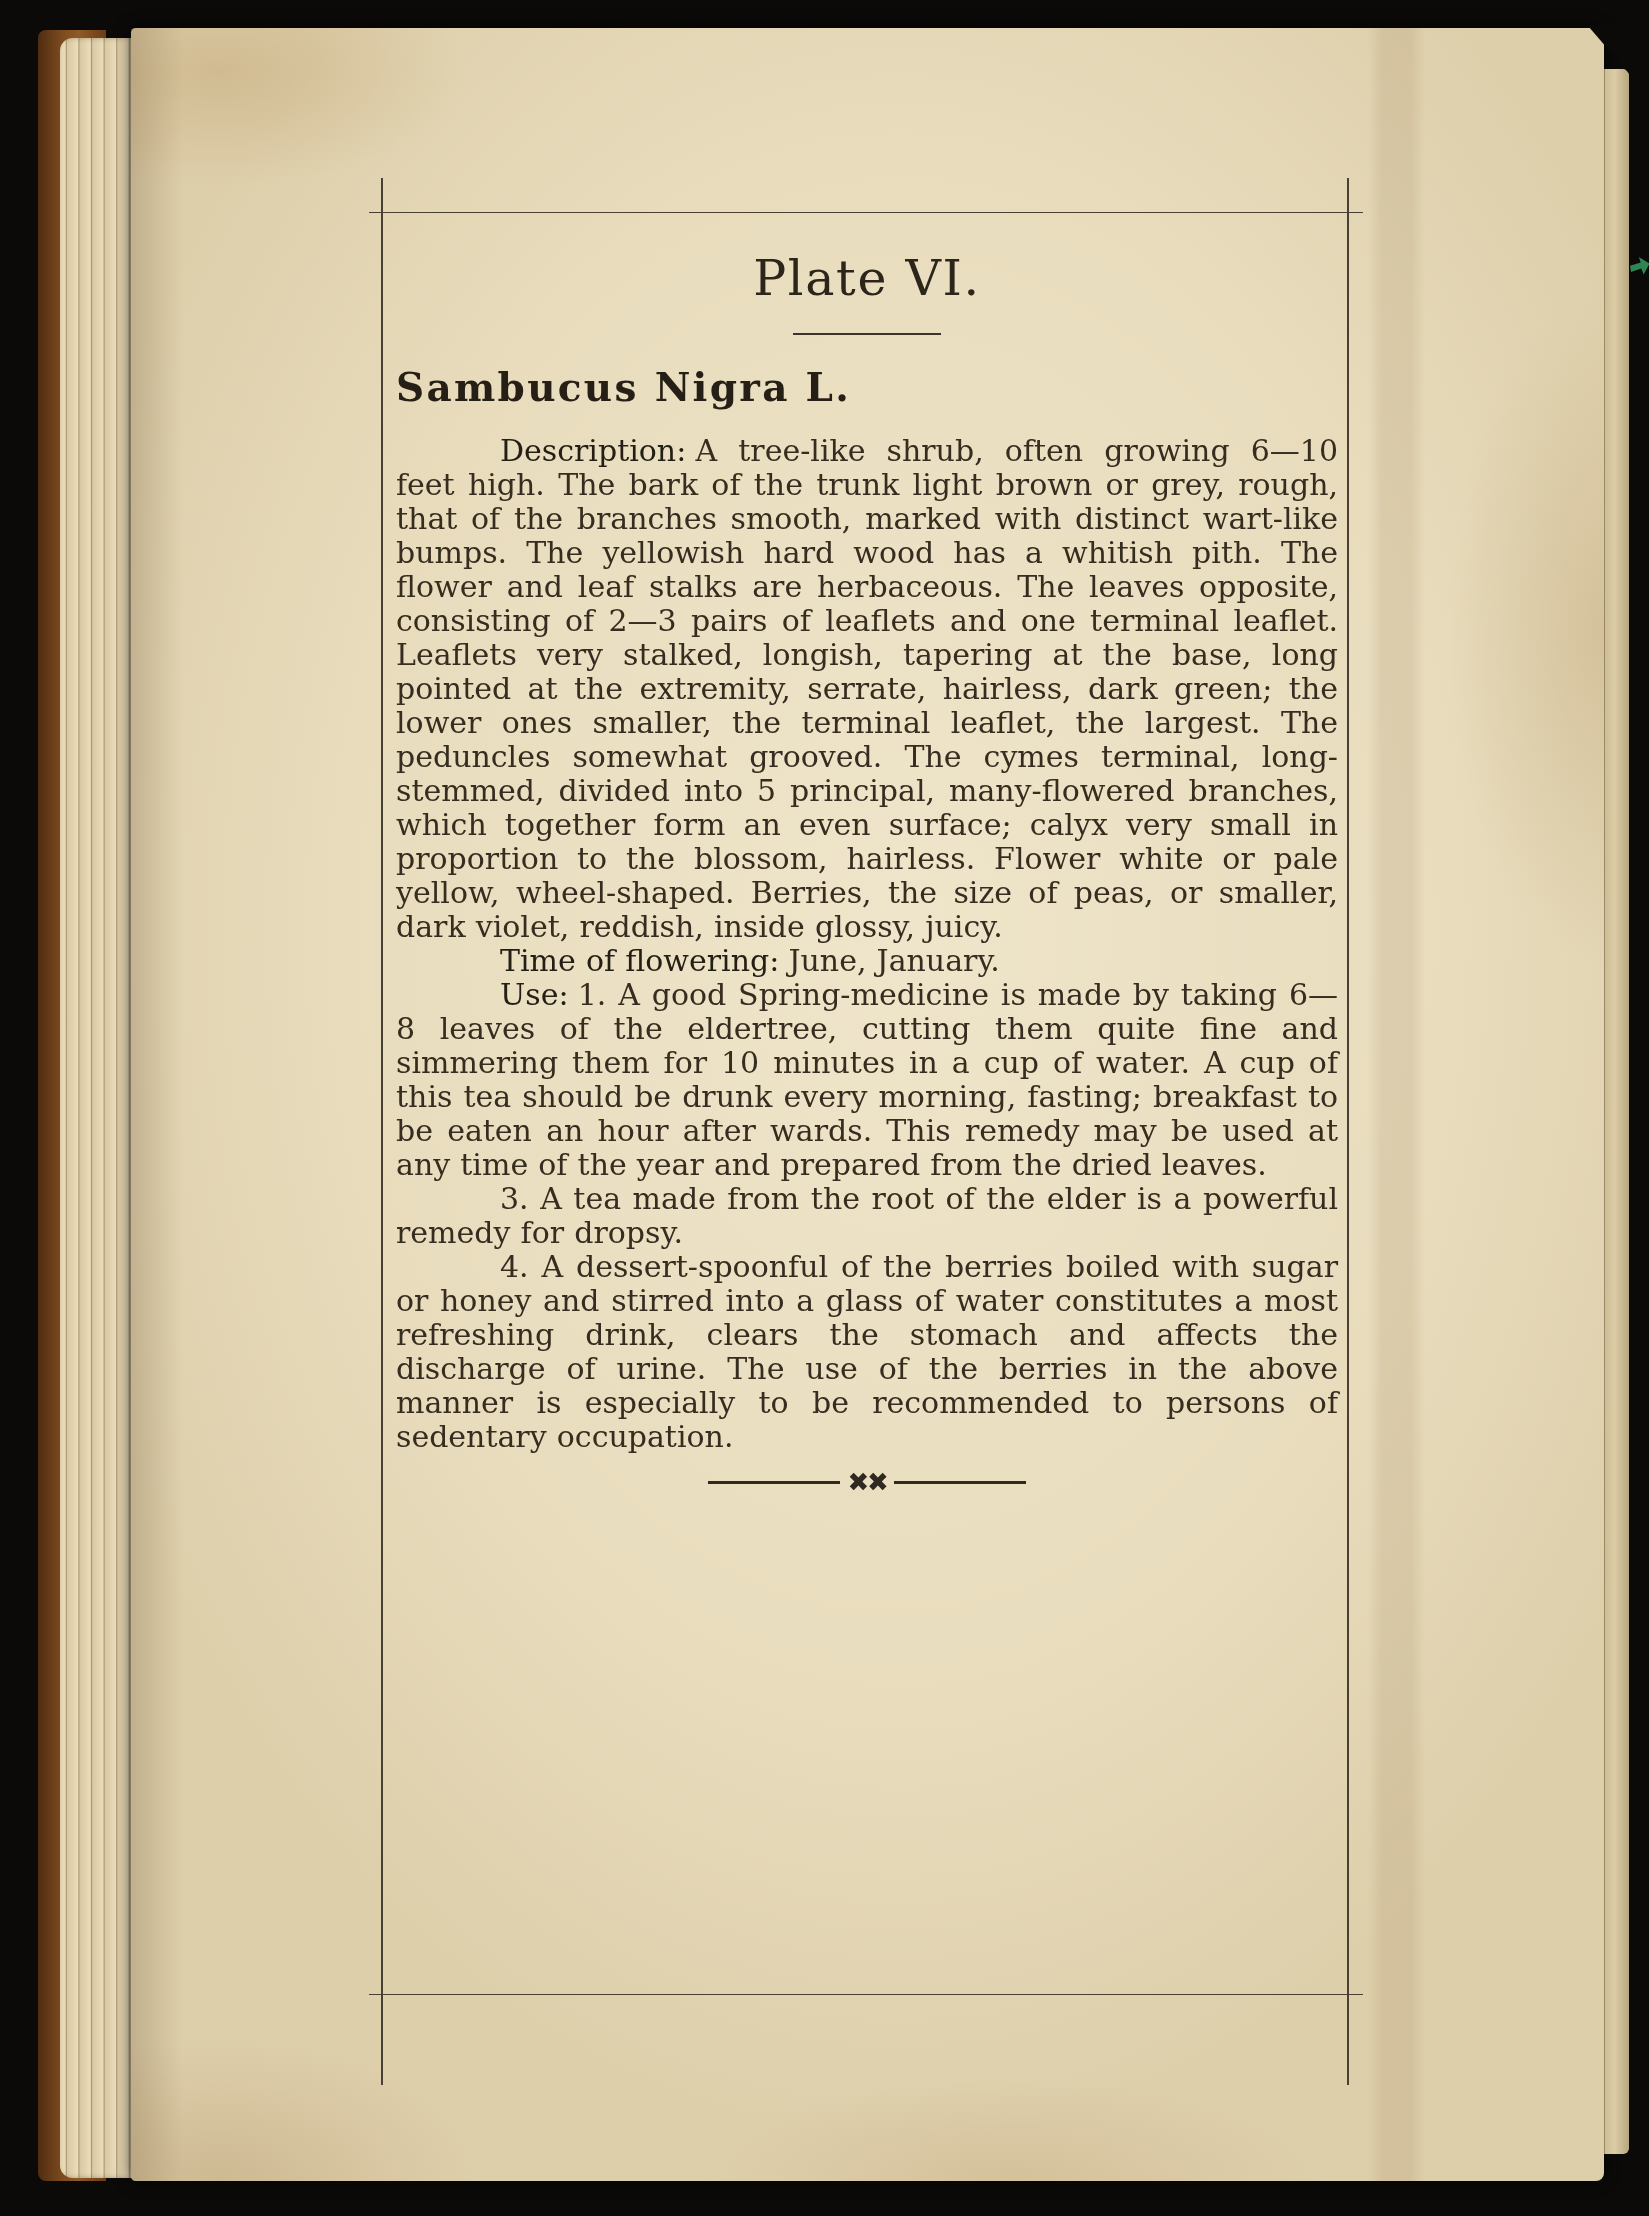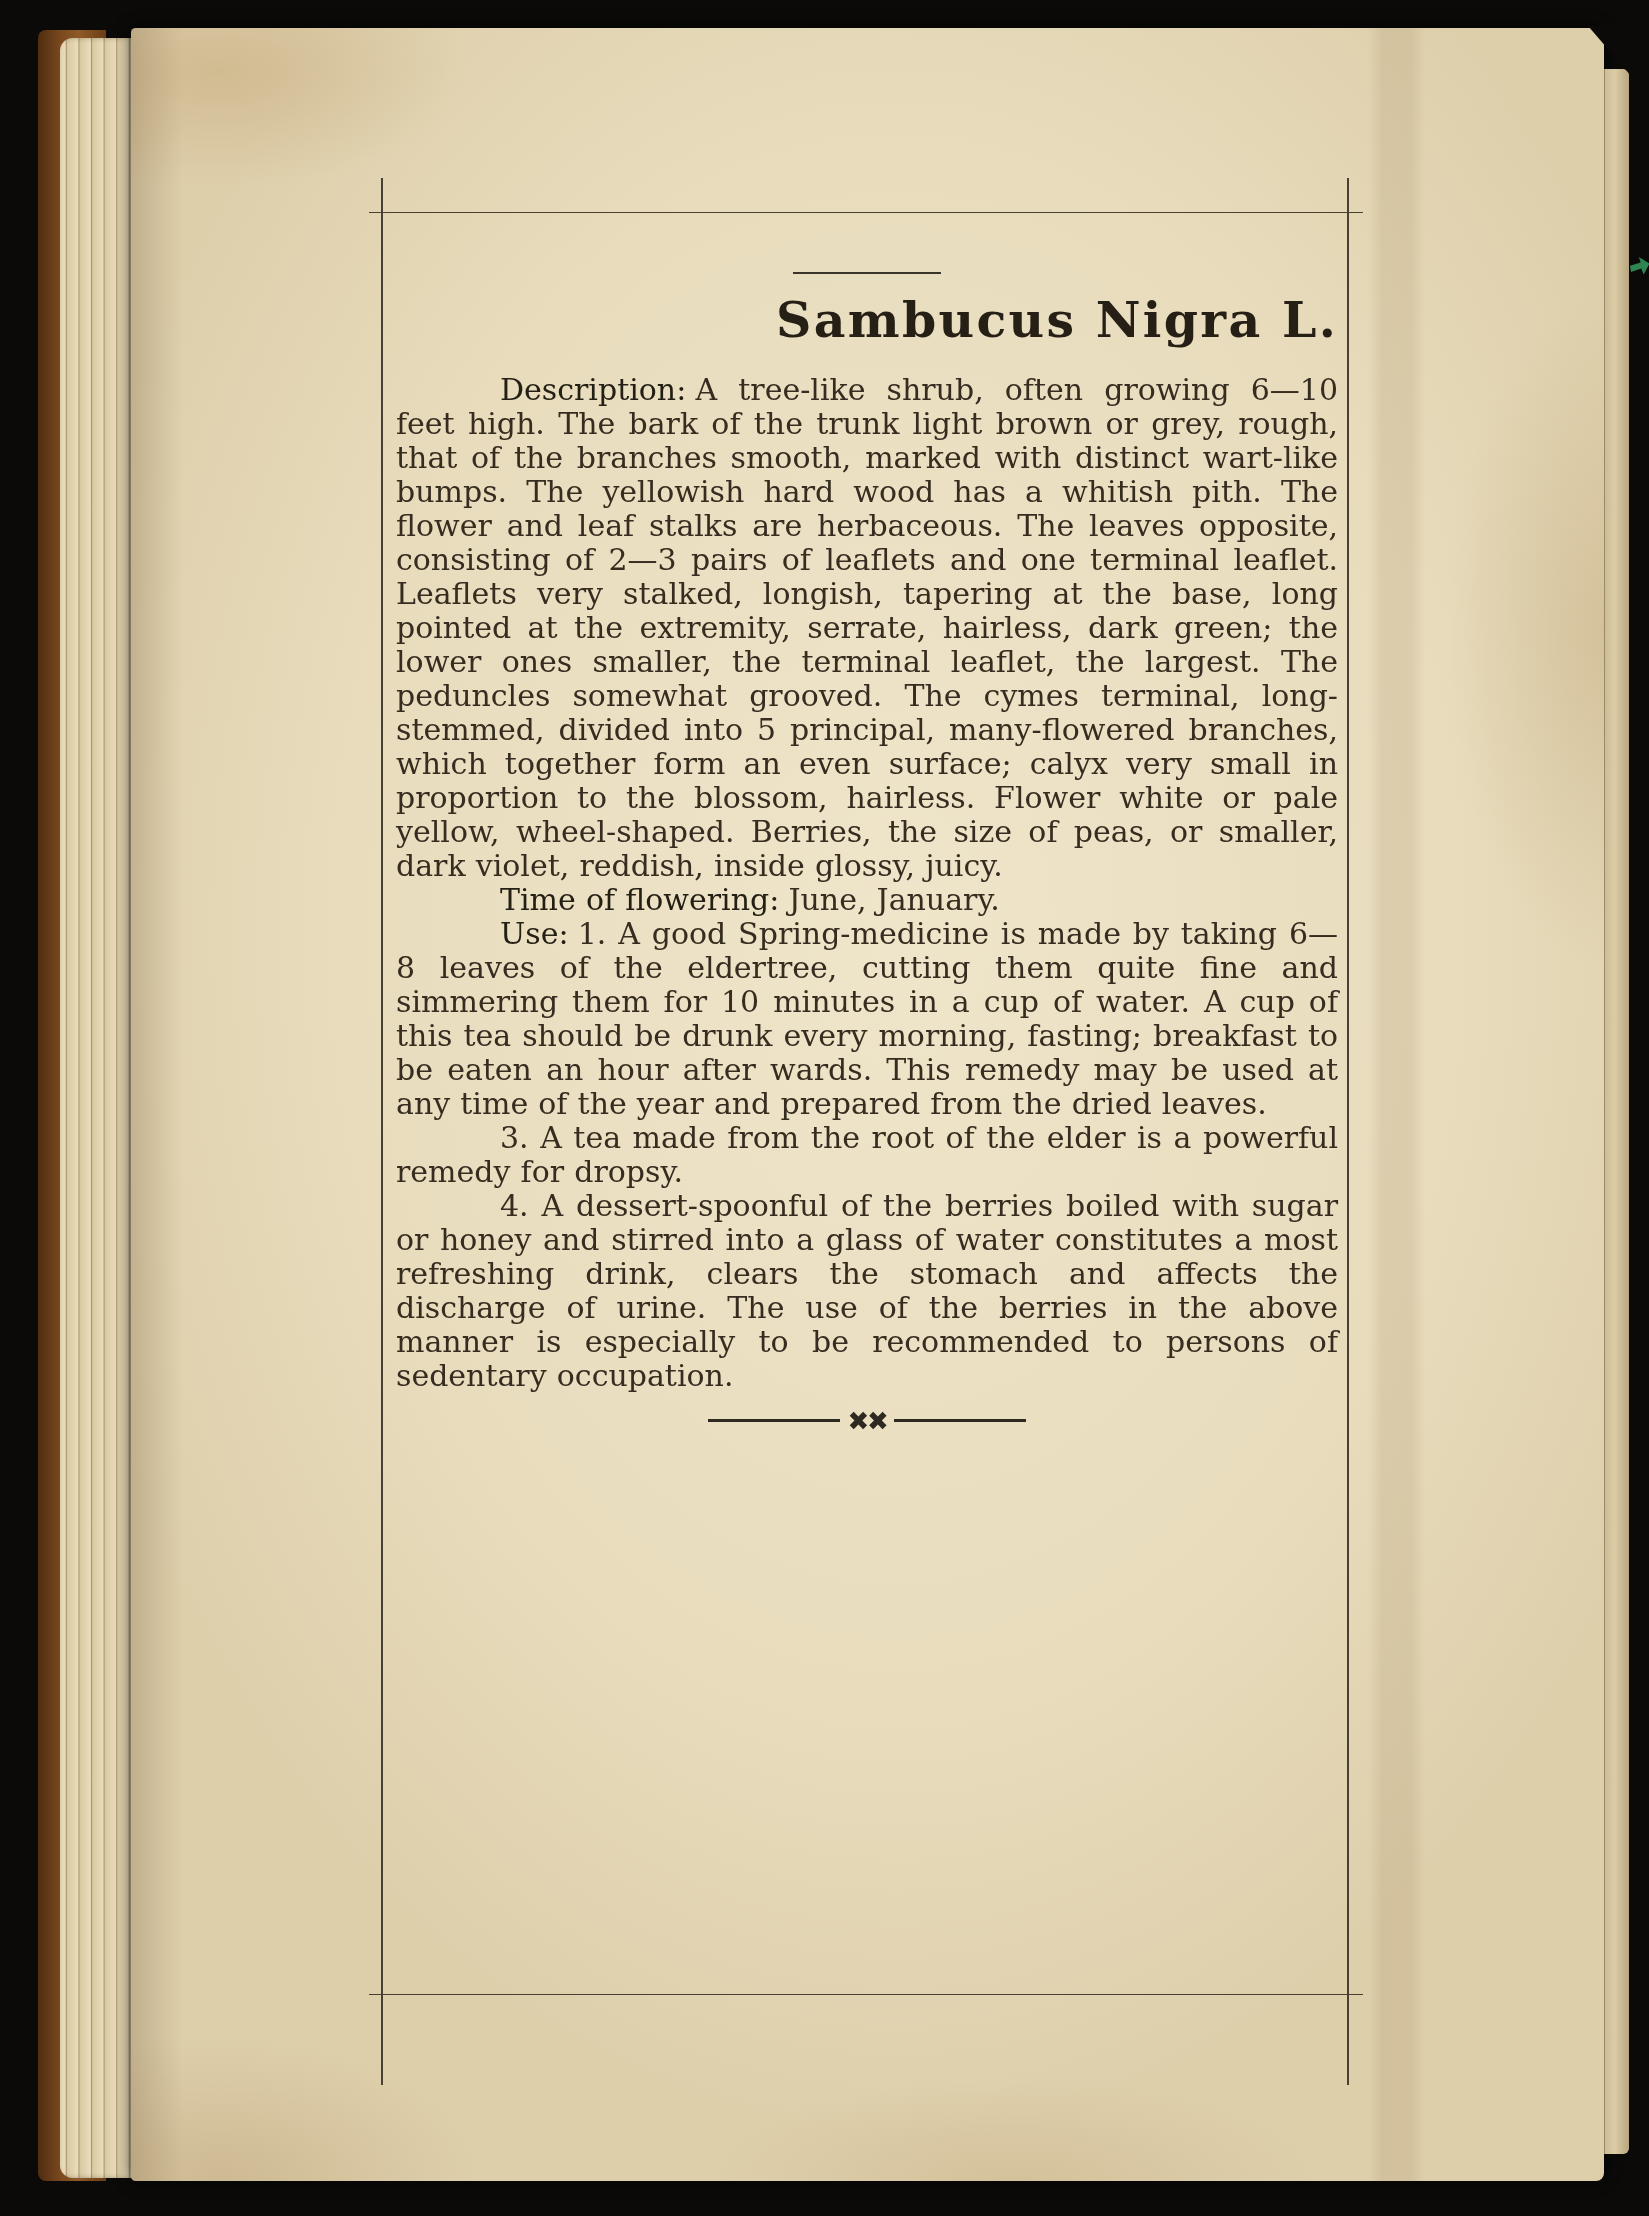--- a/index.html
+++ b/index.html
@@ -85,22 +85,22 @@
     font-size:49px; font-weight:normal; letter-spacing:1.7px; color:#2c2519;
   }
   .figure-label {
     margin-top:10.3px; text-align:center;
     font-size:30px; font-weight:bold; color:#2c2519;
   }
   .short-rule {
     margin:26px auto 0; width:148px; height:2.3px; background:#3a342a;
   }
   .species-title {
-    margin-top:17px; text-align:right;
-    font-size:49px; font-weight:bold; letter-spacing:2.3px; color:#261f15;
+    margin-top:29px; text-align:left;
+    font-size:39px; font-weight:bold; letter-spacing:2.3px; color:#261f15;
   }
   .common-names {
     margin-top:12.6px; text-align:center;
     font-size:33px; font-weight:normal; letter-spacing:2.3px; color:#2c2519;
   }
   .body-text { margin-top:24px; }
   .body-text p {
     font-size:30px; line-height:34px; text-align:justify;
     text-indent:104px; word-spacing:0.6px; hyphens:auto; color:#362d20;
   }
@@ -126,20 +126,21 @@
 
 <div class="page">
 
   <div class="frame-line frame-left"></div>
   <div class="frame-line frame-right"></div>
   <div class="frame-line frame-top"></div>
   <div class="frame-line frame-bottom"></div>
 
   <div class="content">
 
+    <div class="plate-title">Plate VI.</div>
     <div class="short-rule"></div>
     <div class="species-title">Sambucus Nigra L.</div>
 
     <div class="body-text">
       <p><b class="lead">Description:</b><span>A tree-like shrub, often growing 6—10 feet high. The bark of the trunk light brown or grey, rough, that of the branches smooth, marked with distinct wart-like bumps. The yellowish hard wood has a whitish pith. The flower and leaf stalks are herbaceous. The leaves opposite, consisting of 2—3 pairs of leaflets and one terminal leaflet. Leaflets very stalked, longish, tapering at the base, long pointed at the extremity, serrate, hairless, dark green; the lower ones smaller, the terminal leaflet, the largest. The peduncles somewhat grooved. The cymes terminal, long-stemmed, divided into 5 principal, many-flowered branches, which together form an even surface; calyx very small in proportion to the blossom, hairless. Flower white or pale yellow, wheel-shaped. Berries, the size of peas, or smaller, dark violet, reddish, inside glossy, juicy.</span></p>
       <p><b class="lead">Time of flowering:</b><span>June, January.</span></p>
       <p><b class="lead">Use:</b><span>1. A good Spring-medicine is made by taking 6—8 leaves of the eldertree, cutting them quite fine and simmering them for 10 minutes in a cup of water. A cup of this tea should be drunk every morning, fasting; breakfast to be eaten an hour after wards. This remedy may be used at any time of the year and prepared from the dried leaves.</span></p>
       <p><b class="lead"></b><span>3. A tea made from the root of the elder is a powerful remedy for dropsy.</span></p>
       <p><b class="lead"></b><span>4. A dessert-spoonful of the berries boiled with sugar or honey and stirred into a glass of water constitutes a most refreshing drink, clears the stomach and affects the discharge of urine. The use of the berries in the above manner is especially to be recommended to persons of sedentary occupation.</span></p>
     </div>

